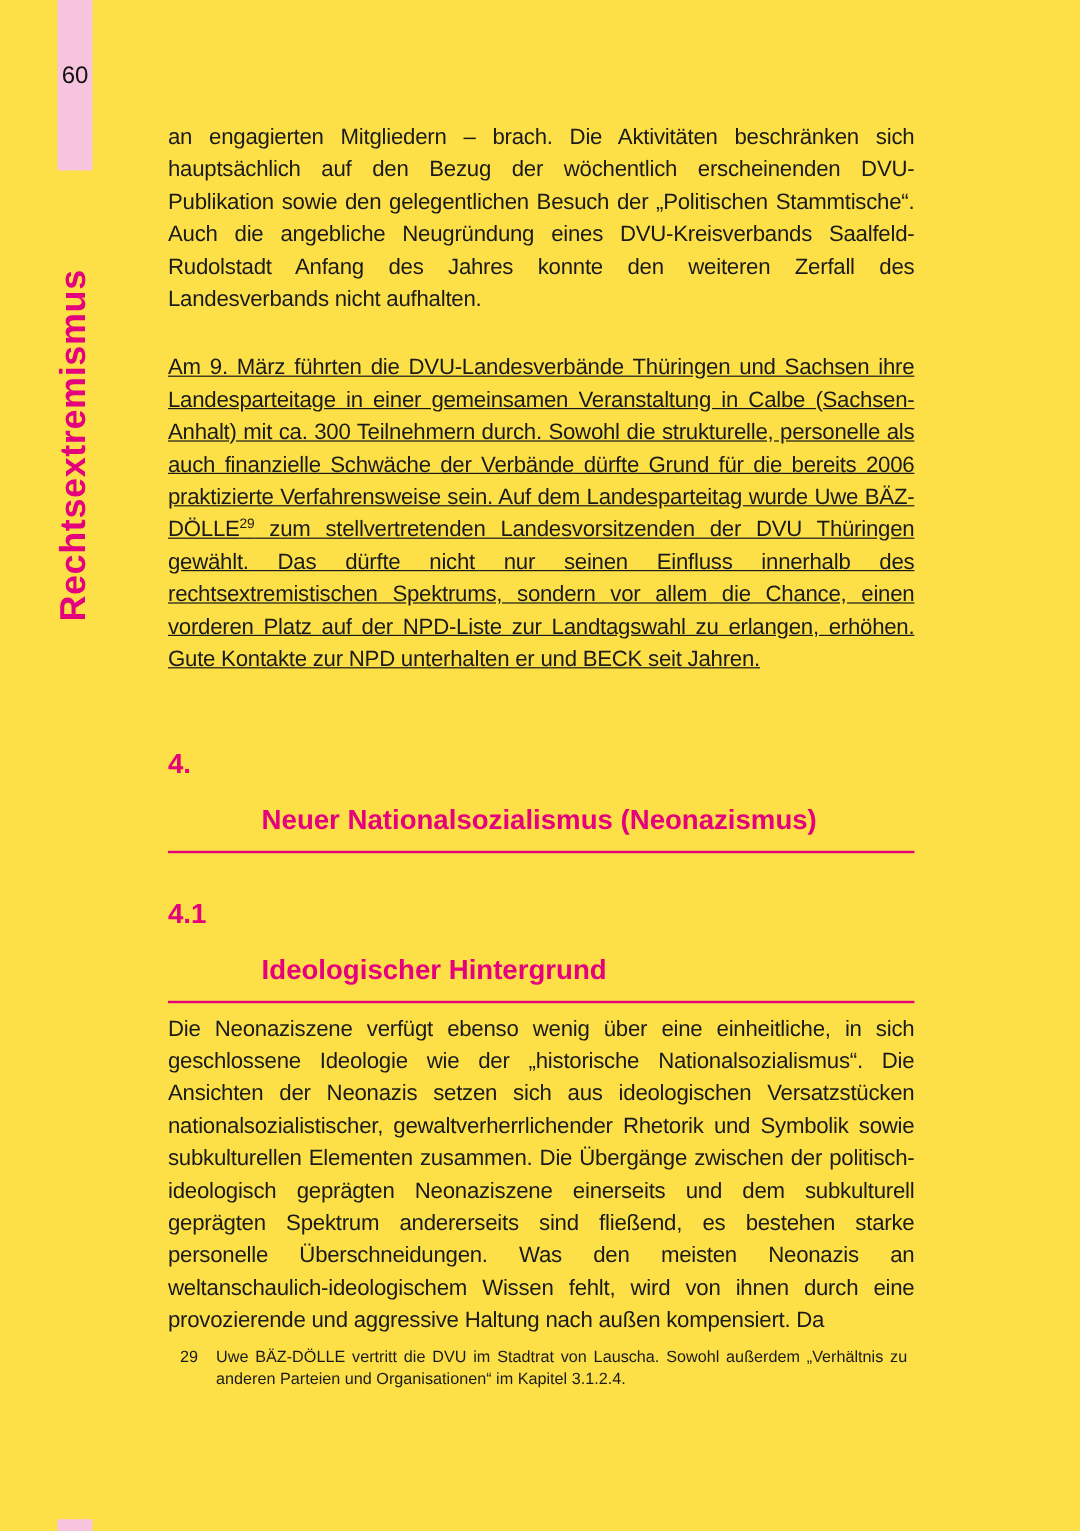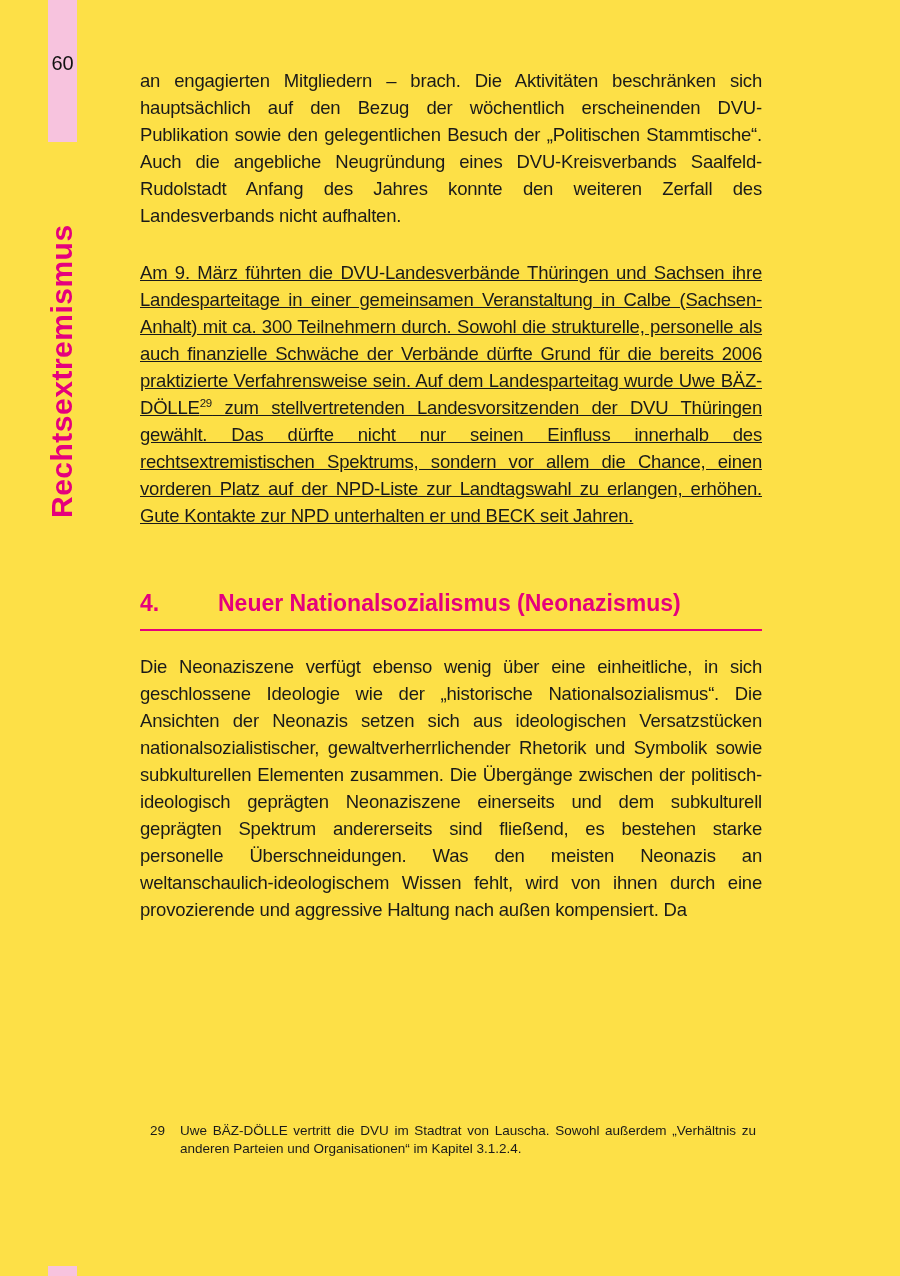--- a/index.html
+++ b/index.html
@@ -55,33 +55,33 @@
     color: #e5007d;
     white-space: nowrap;
   }
 
   
   .column {
     position: absolute;
     left: 140px;
     top: 0;
     width: 622px;
-    padding-top: 67px;
+    padding-top: 100px;
   }
   .body-par {
     margin: 0;
     font-size: 18.5px;
     line-height: 27px;
     letter-spacing: -0.2px;
     text-align: justify;
     hyphens: auto;
     -webkit-hyphens: auto;
   }
   .par-2 { margin-top: 30px; text-decoration: underline; }
-  .par-3 { margin-top: 22px; }
+  .par-3 { margin-top: 7px; }
   sup.fn-ref {
     font-size: 0.62em;
     vertical-align: super;
     line-height: 0;
   }
 
   
   .section-heading {
     display: flex;
     margin: 0;
@@ -92,20 +92,21 @@
     padding-bottom: 12px;
     border-bottom: 2px solid #e5007d;
   }
   .heading-4 { margin-top: 60px; }
   .heading-41 { margin-top: 36px; }
   .h-num {
     flex: 0 0 78px;
   }
   .h-title {
     flex: 1 1 auto;
+    margin-top: 47px;
   }
 
   
   .footnote {
     position: absolute;
     left: 150px;
     top: 1122px;
     width: 606px;
     display: flex;
     font-size: 13.5px;
@@ -137,20 +138,24 @@
 
     <p class="body-par par-1">an engagierten Mitgliedern – brach. Die Aktivitäten beschränken sich hauptsächlich auf den Bezug der wöchentlich erscheinenden DVU-Publikation sowie den gelegentlichen Besuch der „Politischen Stammtische“. Auch die angebliche Neugründung eines DVU-Kreisverbands Saalfeld-Rudolstadt Anfang des Jahres konnte den weiteren Zerfall des Landesverbands nicht aufhalten.</p>
 
     <p class="body-par par-2"><span>Am 9. März führten die DVU-Landesverbände Thüringen und Sachsen ihre Landesparteitage in einer gemeinsamen Veranstaltung in Calbe (Sachsen-Anhalt) mit ca. 300 Teilnehmern durch. Sowohl die strukturelle, personelle als auch finanzielle Schwäche der Verbände dürfte Grund für die bereits 2006 praktizierte Verfahrensweise sein. Auf dem Landesparteitag wurde Uwe BÄZ-DÖLLE</span><sup class="fn-ref">29</sup><span> zum stellvertretenden Landesvorsitzenden der DVU Thüringen gewählt. Das dürfte nicht nur seinen Einfluss innerhalb des rechtsextremistischen Spektrums, sondern vor allem die Chance, einen vorderen Platz auf der NPD-Liste zur Landtagswahl zu erlangen, erhöhen. Gute Kontakte zur NPD unterhalten er und BECK seit Jahren.</span></p>
 
     <h2 class="section-heading heading-4">
       <span class="h-num">4.</span>
       <span class="h-title">Neuer Nationalsozialismus (Neonazismus)</span>
     </h2>
 
+    <h3 class="section-heading heading-41">
+      <span class="h-num">4.1</span>
+      <span class="h-title">Ideologischer Hintergrund</span>
+    </h3>
 
     <p class="body-par par-3">Die Neonaziszene verfügt ebenso wenig über eine einheitliche, in sich geschlossene Ideologie wie der „historische Nationalsozialismus“. Die Ansichten der Neonazis setzen sich aus ideologischen Versatzstücken nationalsozialistischer, gewaltverherrlichender Rhetorik und Symbolik sowie subkulturellen Elementen zusammen. Die Übergänge zwischen der politisch-ideologisch geprägten Neonaziszene einerseits und dem subkulturell geprägten Spektrum andererseits sind fließend, es bestehen starke personelle Überschneidungen. Was den meisten Neonazis an weltanschaulich-ideologischem Wissen fehlt, wird von ihnen durch eine provozierende und aggressive Haltung nach außen kompensiert. Da</p>
 
   </div>
 
   <div class="footnote">
     <span class="fn-marker">29</span>
     <span class="fn-text">Uwe BÄZ-DÖLLE vertritt die DVU im Stadtrat von Lauscha. Sowohl außerdem „Verhältnis zu anderen Parteien und Organisationen“ im Kapitel 3.1.2.4.</span>
   </div>
 

